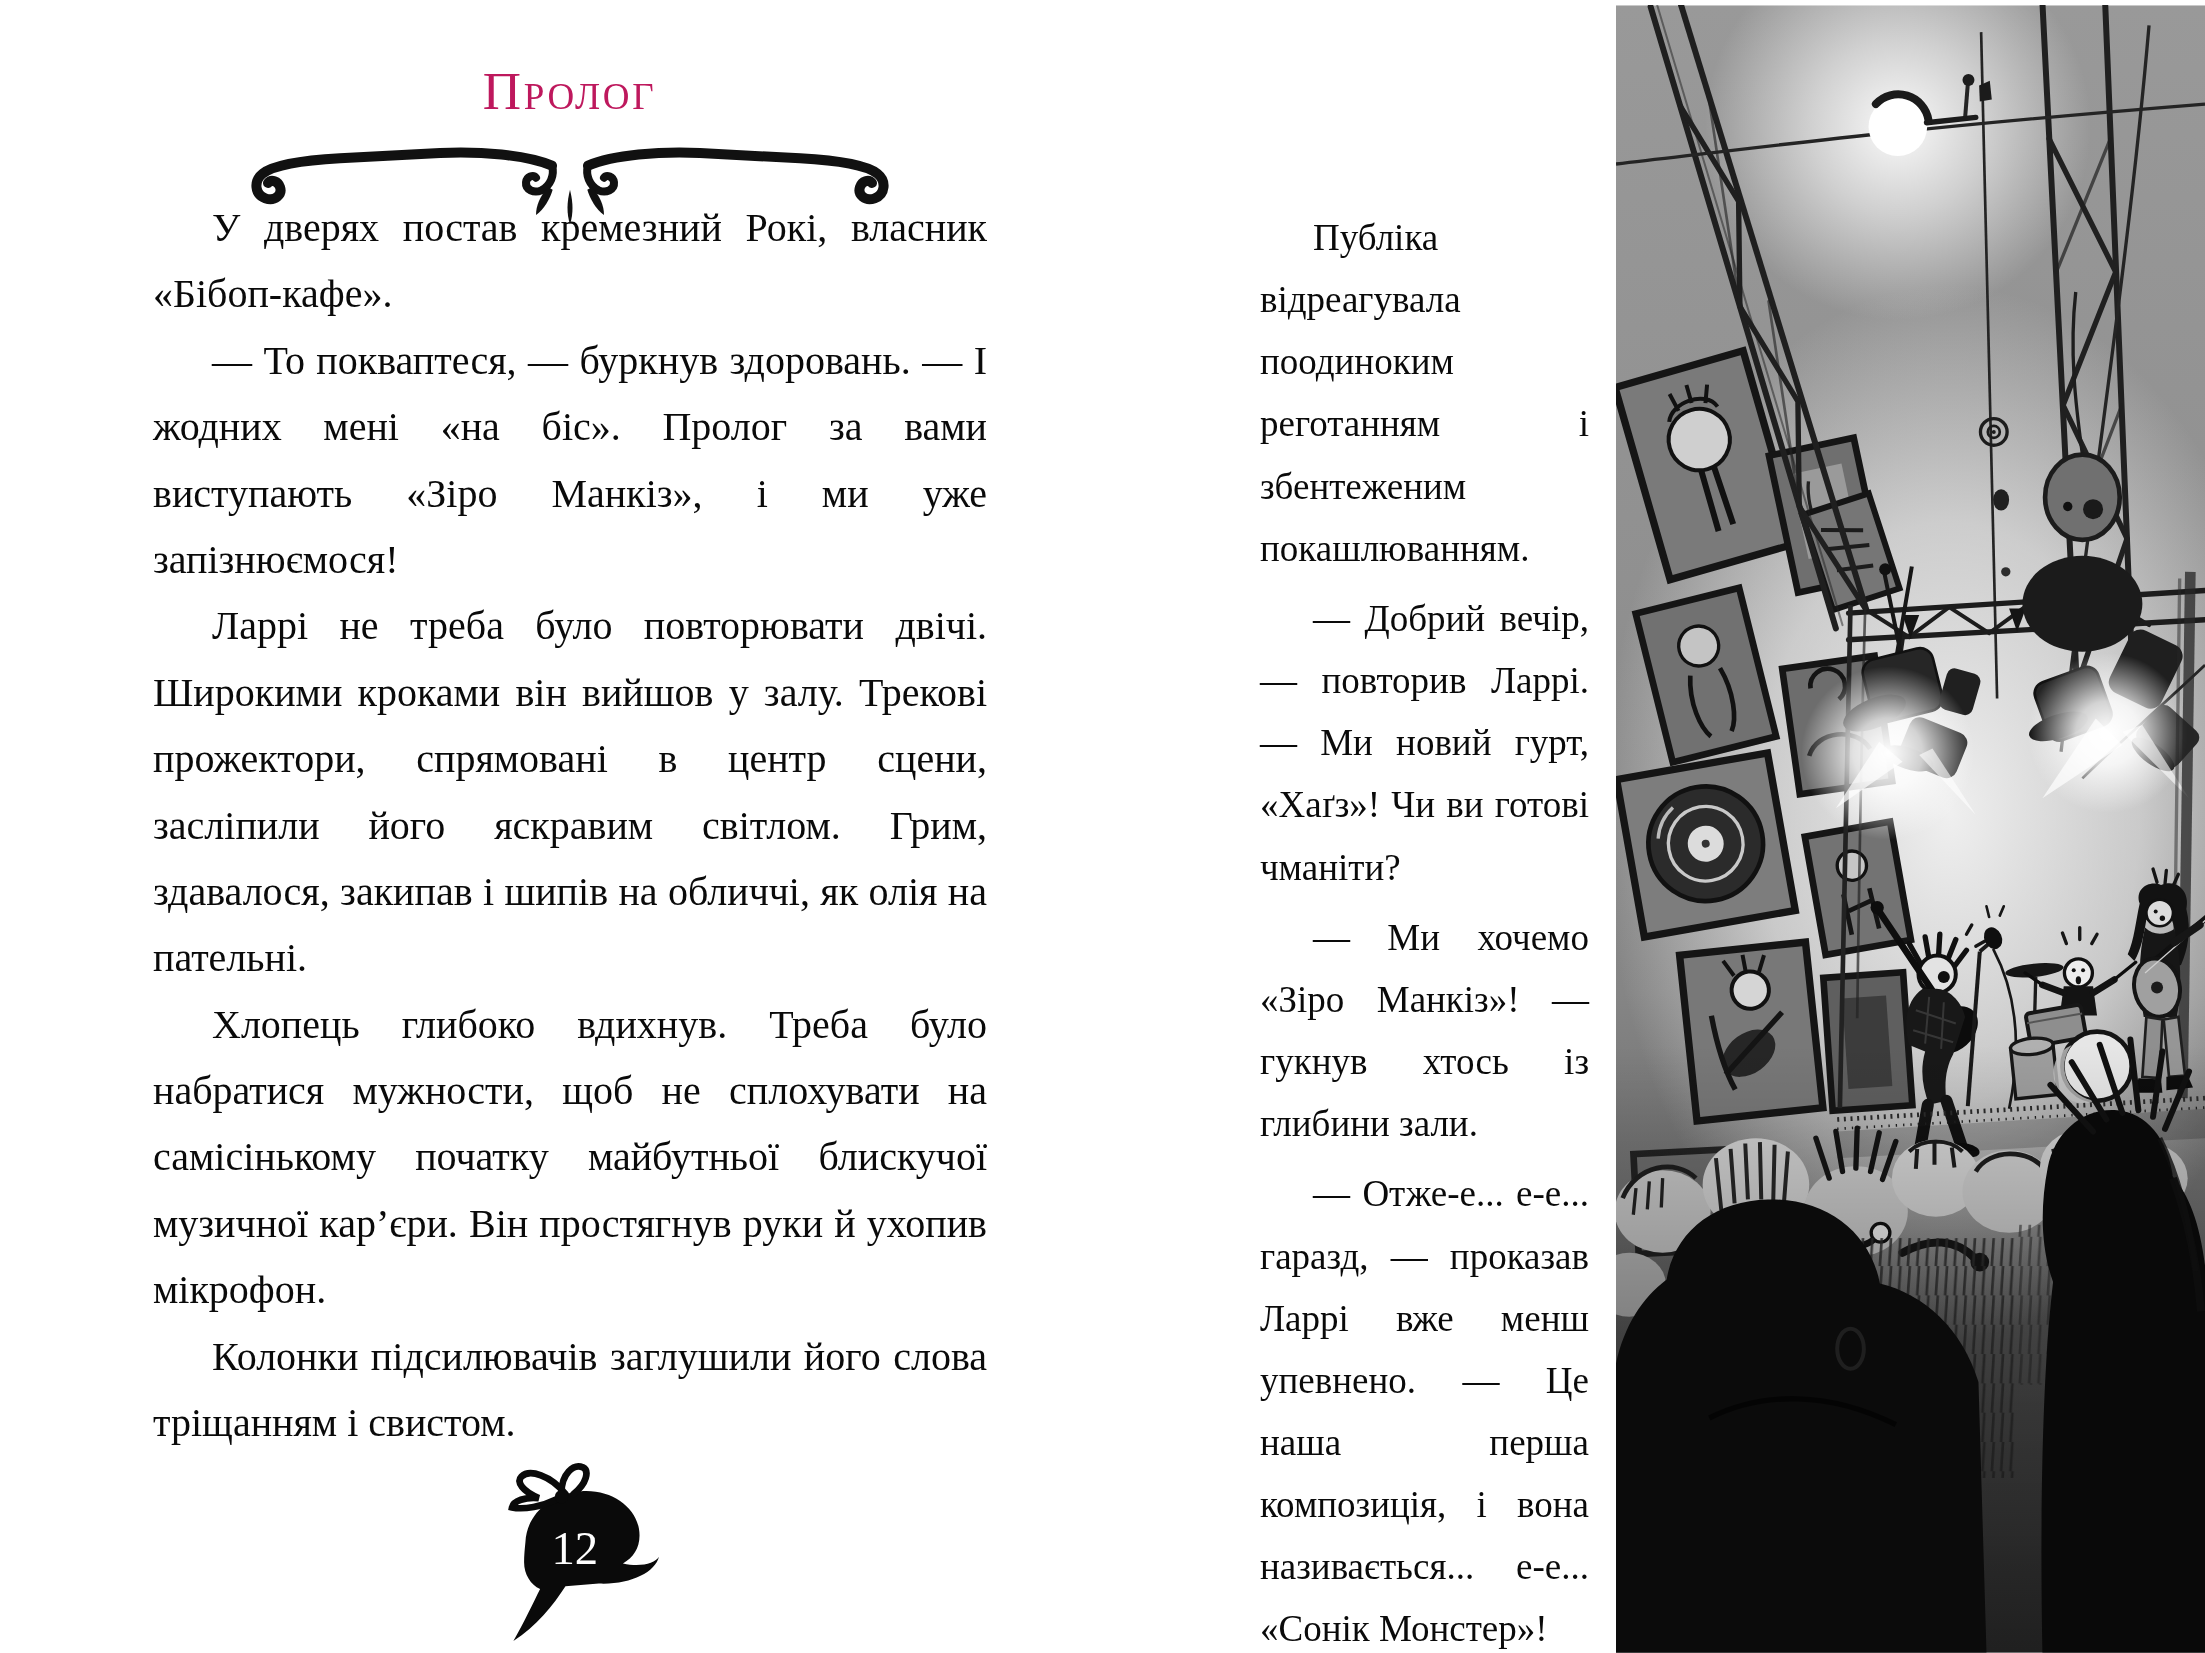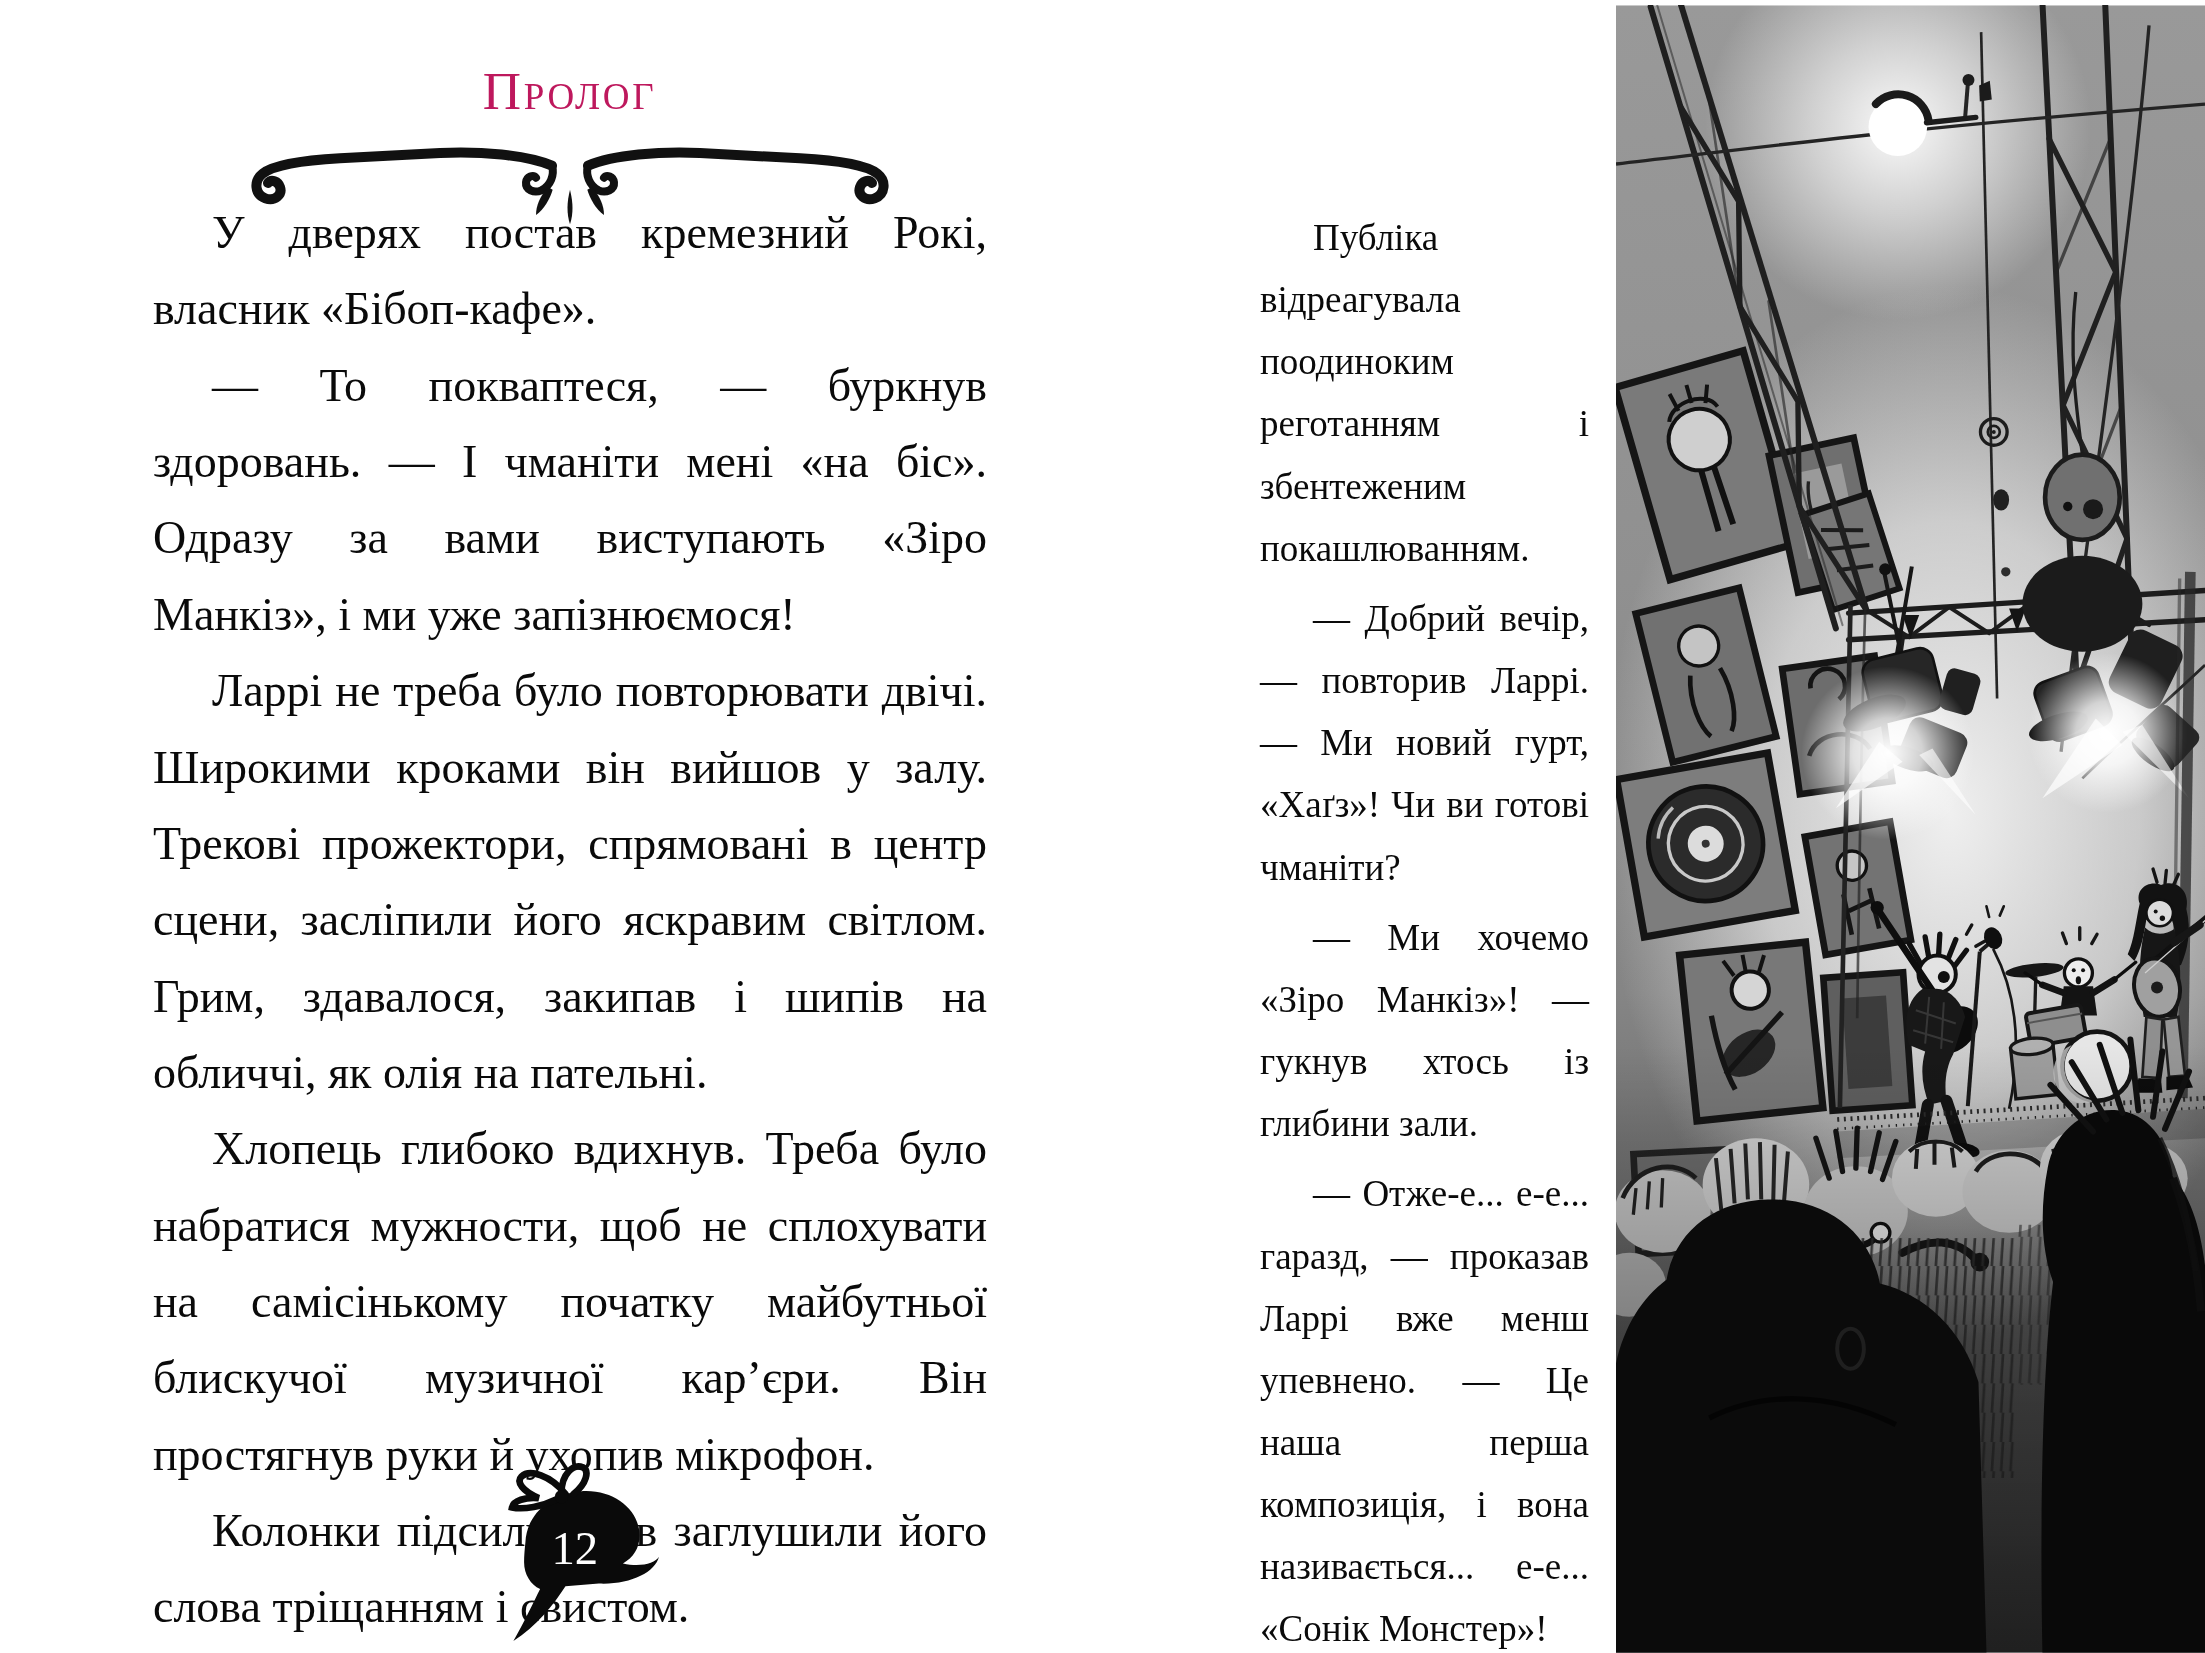--- a/index.html
+++ b/index.html
@@ -6,21 +6,21 @@
   body{
     width:2205px;height:1654px;position:relative;overflow:hidden;
     background:#ffffff;font-family:"Liberation Serif", serif;color:#0a0a0a;
   }
   .page-title{
     position:absolute;left:303px;top:61px;width:533px;text-align:center;
     font-variant:small-caps;font-size:53px;letter-spacing:2.7px;color:#be185d;
   }
   .flourish{position:absolute;left:240px;top:131px;}
   .left-body{position:absolute;left:153px;top:195px;width:834px;}
-  .left-body p{margin:0;font-size:46px;line-height:1.66;text-align:justify;text-indent:59px;}
+  .left-body p{margin:0;font-size:40px;line-height:1.66;text-align:justify;text-indent:59px;}
   .right-body{position:absolute;left:1252px;top:199px;width:345px;}
   .right-body p{margin:8px;font-size:37px;line-height:1.68;text-align:justify;text-indent:53px;}
   .hat{position:absolute;left:485px;top:1462px;}
   .hat text{font-family:"Liberation Serif", serif;font-size:70px;fill:#ffffff;}
   .illustration{position:absolute;left:1616px;top:5.3px;}
 </style>
 </head>
 <body>
 
 <div class="page-title">Пролог</div>
@@ -36,21 +36,21 @@
   </g>
   <g fill="#111">
     <path d="M495,88 C490,108 490,124 495,140 C500,124 500,108 495,88 Z"></path>
     <path d="M462,84 C450,98 444,112 444,126 C456,117 465,102 469,88 Z"></path>
     <path d="M528,84 C540,98 546,112 546,126 C534,117 525,102 521,88 Z"></path>
   </g>
 </svg>
 
 <div class="left-body">
   <p>У дверях постав кремезний Рокі, власник «Бібоп-кафе».</p>
-  <p>— То покваптеся, — буркнув здоровань. — І чманіти мені «на біс». Одразу за вами виступають «Зіро Манкіз», і ми уже запізнюємося!</p>
+  <p>— То покваптеся, — буркнув здоровань. — І жодних мені «на біс». Пролог за вами виступають «Зіро Манкіз», і ми уже запізнюємося!</p>
   <p>Ларрі не треба було повторювати двічі. Широкими кроками він вийшов у залу. Трекові прожектори, спрямовані в центр сцени, засліпили його яскравим світлом. Грим, здавалося, закипав і шипів на обличчі, як олія на пательні.</p>
   <p>Хлопець глибоко вдихнув. Треба було набратися мужности, щоб не сплохувати на самісінькому початку майбутньої блискучої музичної кар’єри. Він простягнув руки й ухопив мікрофон.</p>
   <p>Колонки підсилювачів заглушили його слова тріщанням і свистом.</p>
 </div>
 
 <svg class="hat" width="177" height="187" viewBox="0 0 260 280">
   <path fill="#0a0a0a" d="M58,120 C60,78 95,48 140,44 C185,40 222,66 228,100 C232,124 222,142 204,152 C230,158 252,152 258,142 C252,166 214,184 168,182 L118,186 C100,214 74,246 40,268 C56,240 70,210 80,190 C66,184 56,168 56,150 C56,140 57,130 58,120 Z"></path>
   <g fill="none" stroke="#0a0a0a" stroke-width="10" stroke-linecap="round">
     <path d="M118,48 C96,20 64,10 52,22 C44,30 54,44 78,54 C58,52 40,58 38,68 C56,72 84,66 104,56"></path>
     <path d="M112,46 C112,18 130,2 144,8 C154,13 150,32 130,48"></path>

